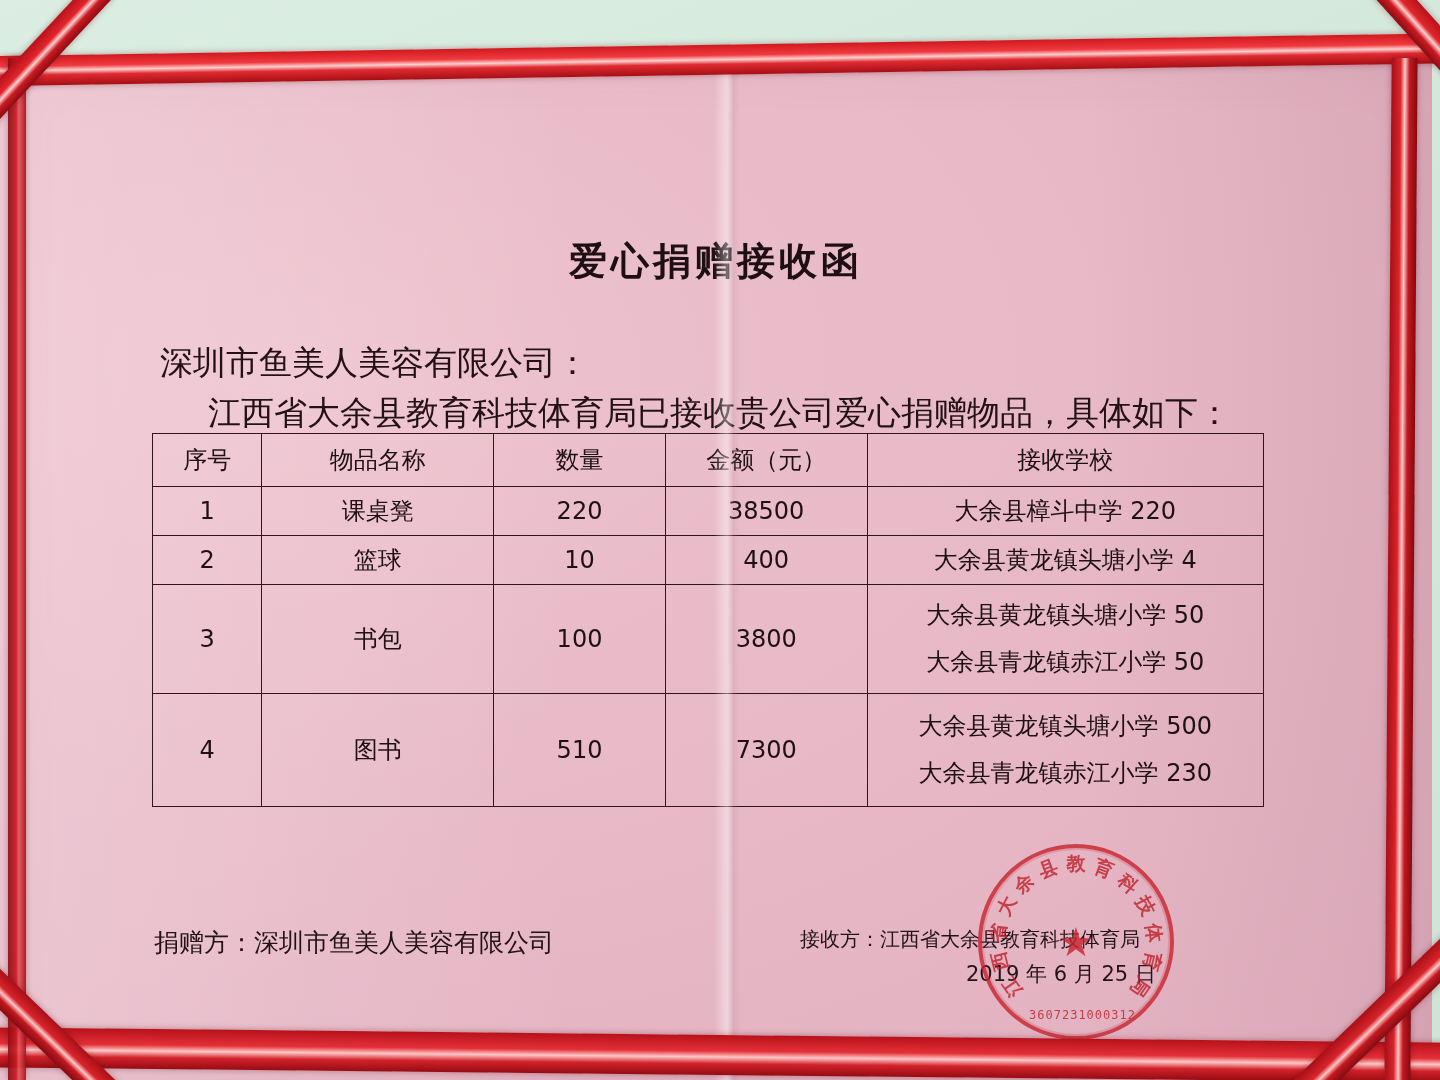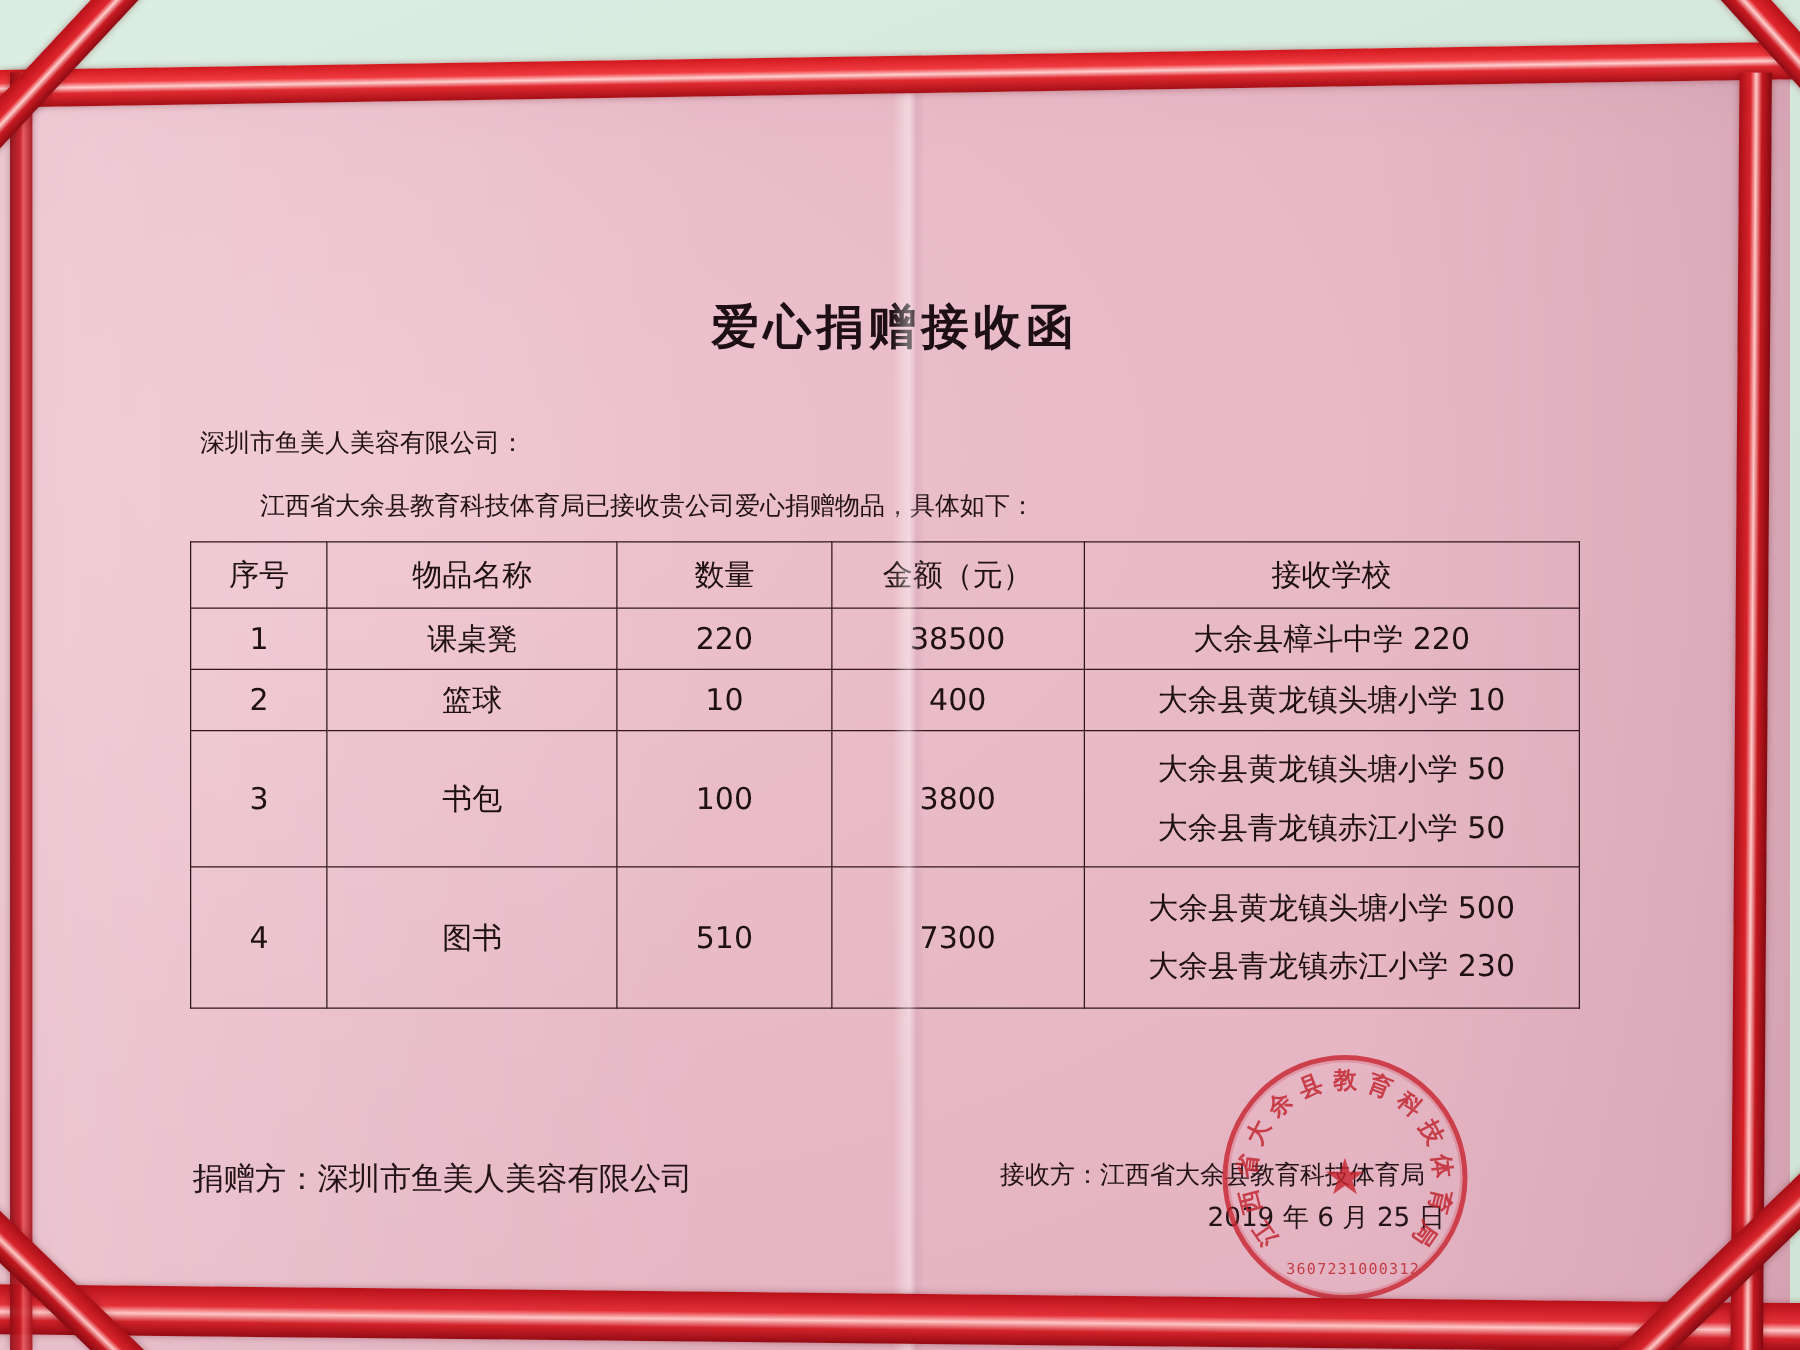--- a/index.html
+++ b/index.html
@@ -126,21 +126,21 @@
     text-align: center;
     font-family: "DejaVu Sans", sans-serif;
     font-size: 38px;
     font-weight: bold;
     letter-spacing: 4px;
     color: #1d0f13;
   }
   .para {
     position: absolute;
     font-family: "DejaVu Sans", sans-serif;
-    font-size: 20px;
+    font-size: 33px;
     color: #221115;
     white-space: nowrap;
   }
   #addressee { left: 160px; top: 283px; }
   #intro     { left: 208px; top: 333px; }
 
   
   #tbl-wrap {
     position: absolute;
     left: 152px;
@@ -277,21 +277,21 @@
                 </div>
               </td>
             </tr>
             <tr class="r-normal">
               <td>2</td>
               <td>篮球</td>
               <td>10</td>
               <td>400</td>
               <td>
                 <div class="school-lines">
-                  <div>大余县黄龙镇头塘小学 10</div>
+                  <div>大余县黄龙镇头塘小学 4</div>
                 </div>
               </td>
             </tr>
             <tr class="r-tall">
               <td>3</td>
               <td>书包</td>
               <td>100</td>
               <td>3800</td>
               <td>
                 <div class="school-lines">

